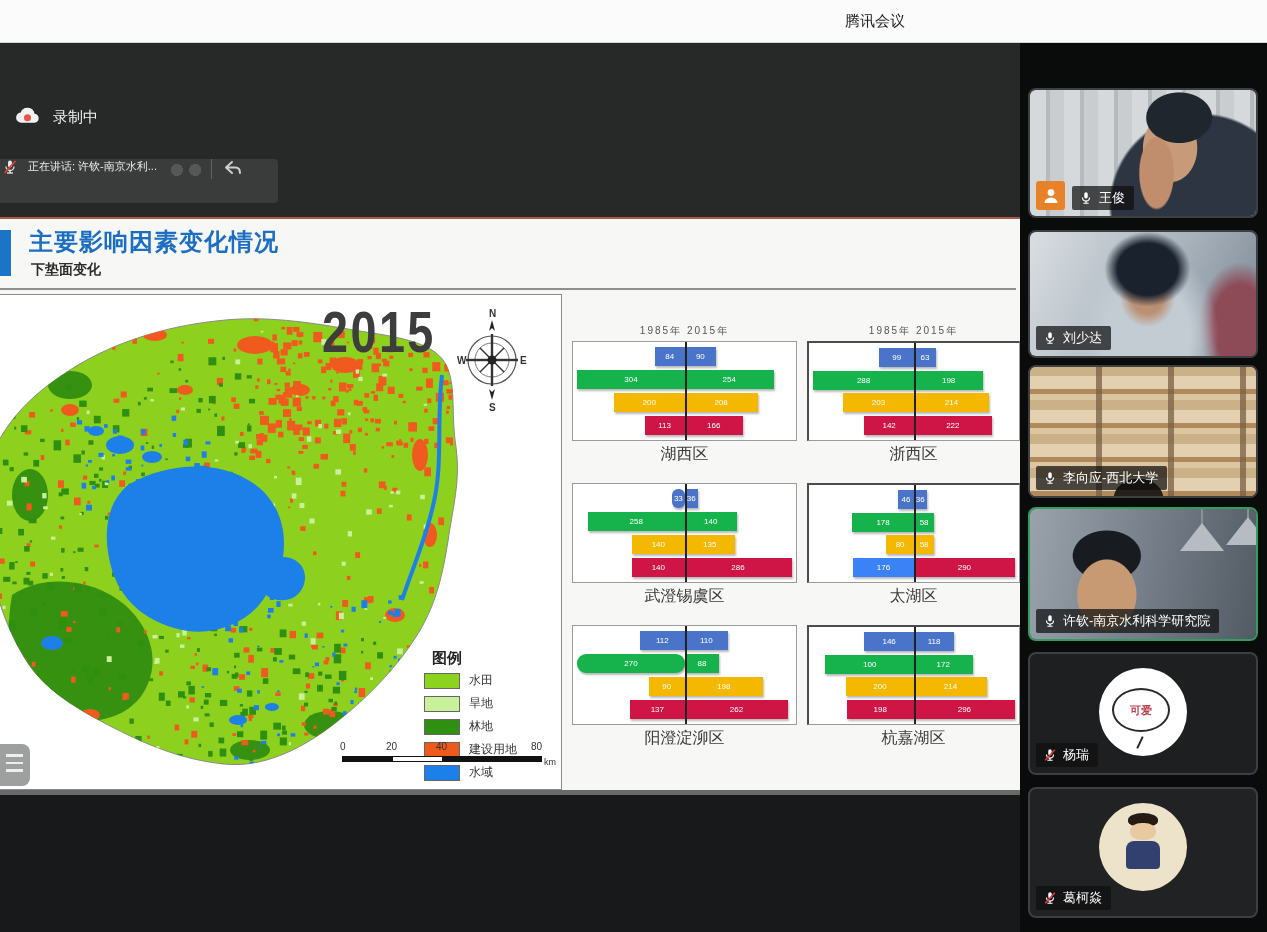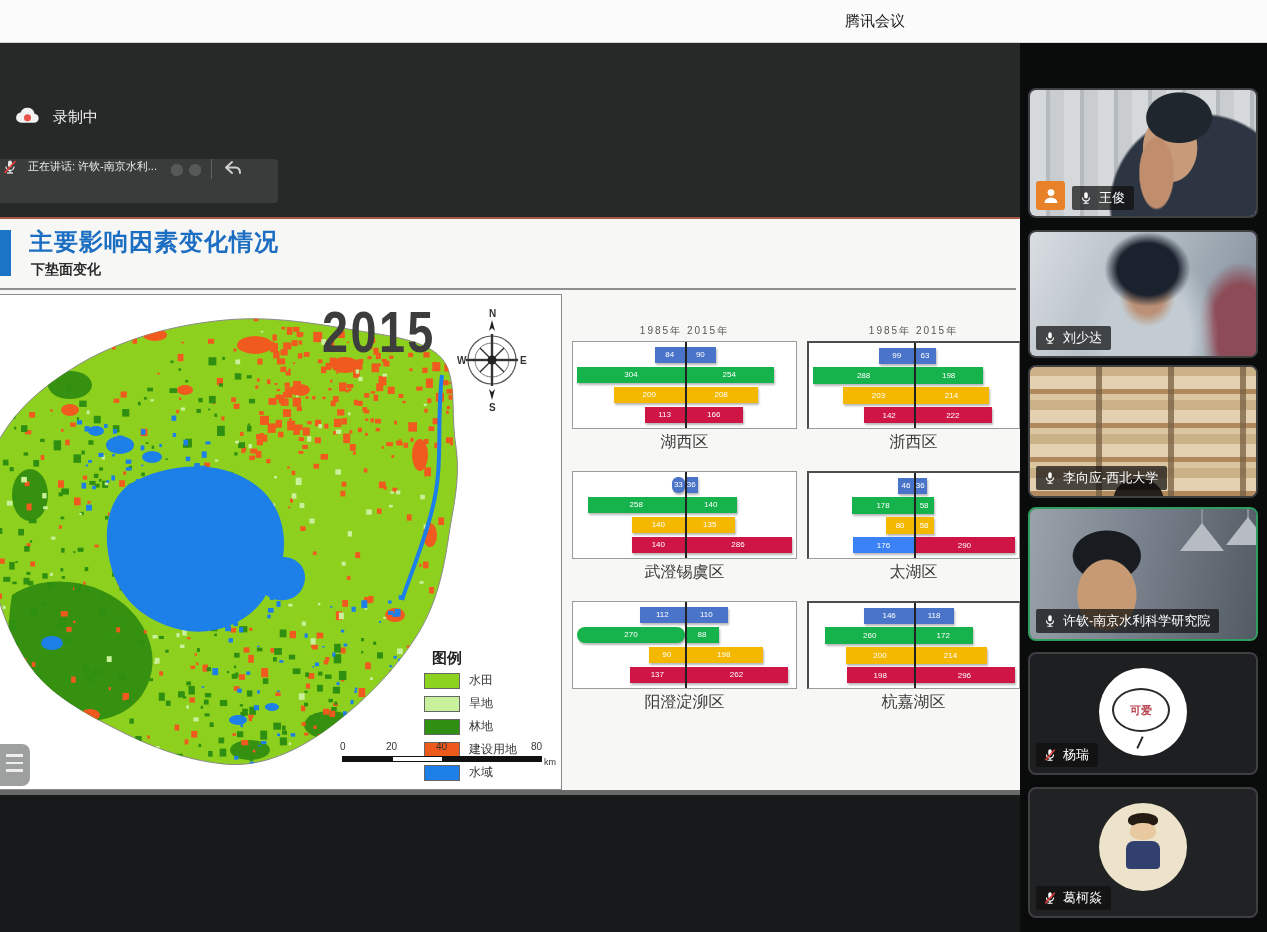--- a/index.html
+++ b/index.html
@@ -44,21 +44,21 @@
   .scale{position:absolute;left:338px;top:446px;width:220px;height:34px;}
   .scale .tk{position:absolute;top:0;font-size:10px;color:#333;}
   .scale .bar{position:absolute;left:4px;top:15px;width:200px;height:6px;border:1px solid #111;
       background:linear-gradient(90deg,#111 0 25%,#fff 25% 50%,#111 50% 100%);}
   .scale .unit{position:absolute;left:206px;top:16px;font-size:9px;color:#333;}
 
   
   #charts{position:absolute;left:572px;top:105px;width:448px;display:grid;grid-template-columns:225px 213px;column-gap:10px;row-gap:12px;}
   .ccell{display:flex;flex-direction:column;}
   .chead{height:17px;font-size:10px;color:#555;text-align:center;letter-spacing:2px;}
-  .cbox{position:relative;height:88px;border:1px solid #9b9b9b;background:#fff;display:flex;flex-direction:column;justify-content:space-around;padding:3px 0;}
+  .cbox{position:relative;height:100px;border:1px solid #9b9b9b;background:#fff;display:flex;flex-direction:column;justify-content:space-around;padding:3px 0;}
   .cbox-dark{border-top:2px solid #4c4c4c;border-left:2px solid #4c4c4c;}
   .caxis{position:absolute;left:50%;top:0;bottom:0;width:2px;background:#222;}
   .crow{display:flex;height:21%;}
   .chalf{width:50%;display:flex;}
   .chl{justify-content:flex-end;}
   .cbar{display:flex;align-items:center;justify-content:center;color:#fff;font-size:8px;min-width:6px;overflow:hidden;box-shadow:1px 2px 2px rgba(0,0,0,.28);}
   .clabel{margin-top:3px;text-align:center;font-size:16px;color:#3a3a3a;}
 
   
   .handle{position:absolute;left:0;top:701px;width:30px;height:42px;background:rgba(150,152,152,.92);border-radius:0 8px 8px 0;padding:10px 6px;}
@@ -1407,21 +1407,21 @@
                 </div>
                 <div class="chalf">
                   <div class="cbar" style="width: 38.2703%; background: rgb(74, 116, 201);">
                     <span>118</span>
                   </div>
                 </div>
               </div>
               <div class="crow">
                 <div class="chalf chl">
                   <div class="cbar" style="width: 84.3243%; background: rgb(22, 178, 75);">
-                    <span>260</span>
+                    <span>100</span>
                   </div>
                 </div>
                 <div class="chalf">
                   <div class="cbar" style="width: 55.7838%; background: rgb(22, 178, 75);">
                     <span>172</span>
                   </div>
                 </div>
               </div>
               <div class="crow">
                 <div class="chalf chl">

